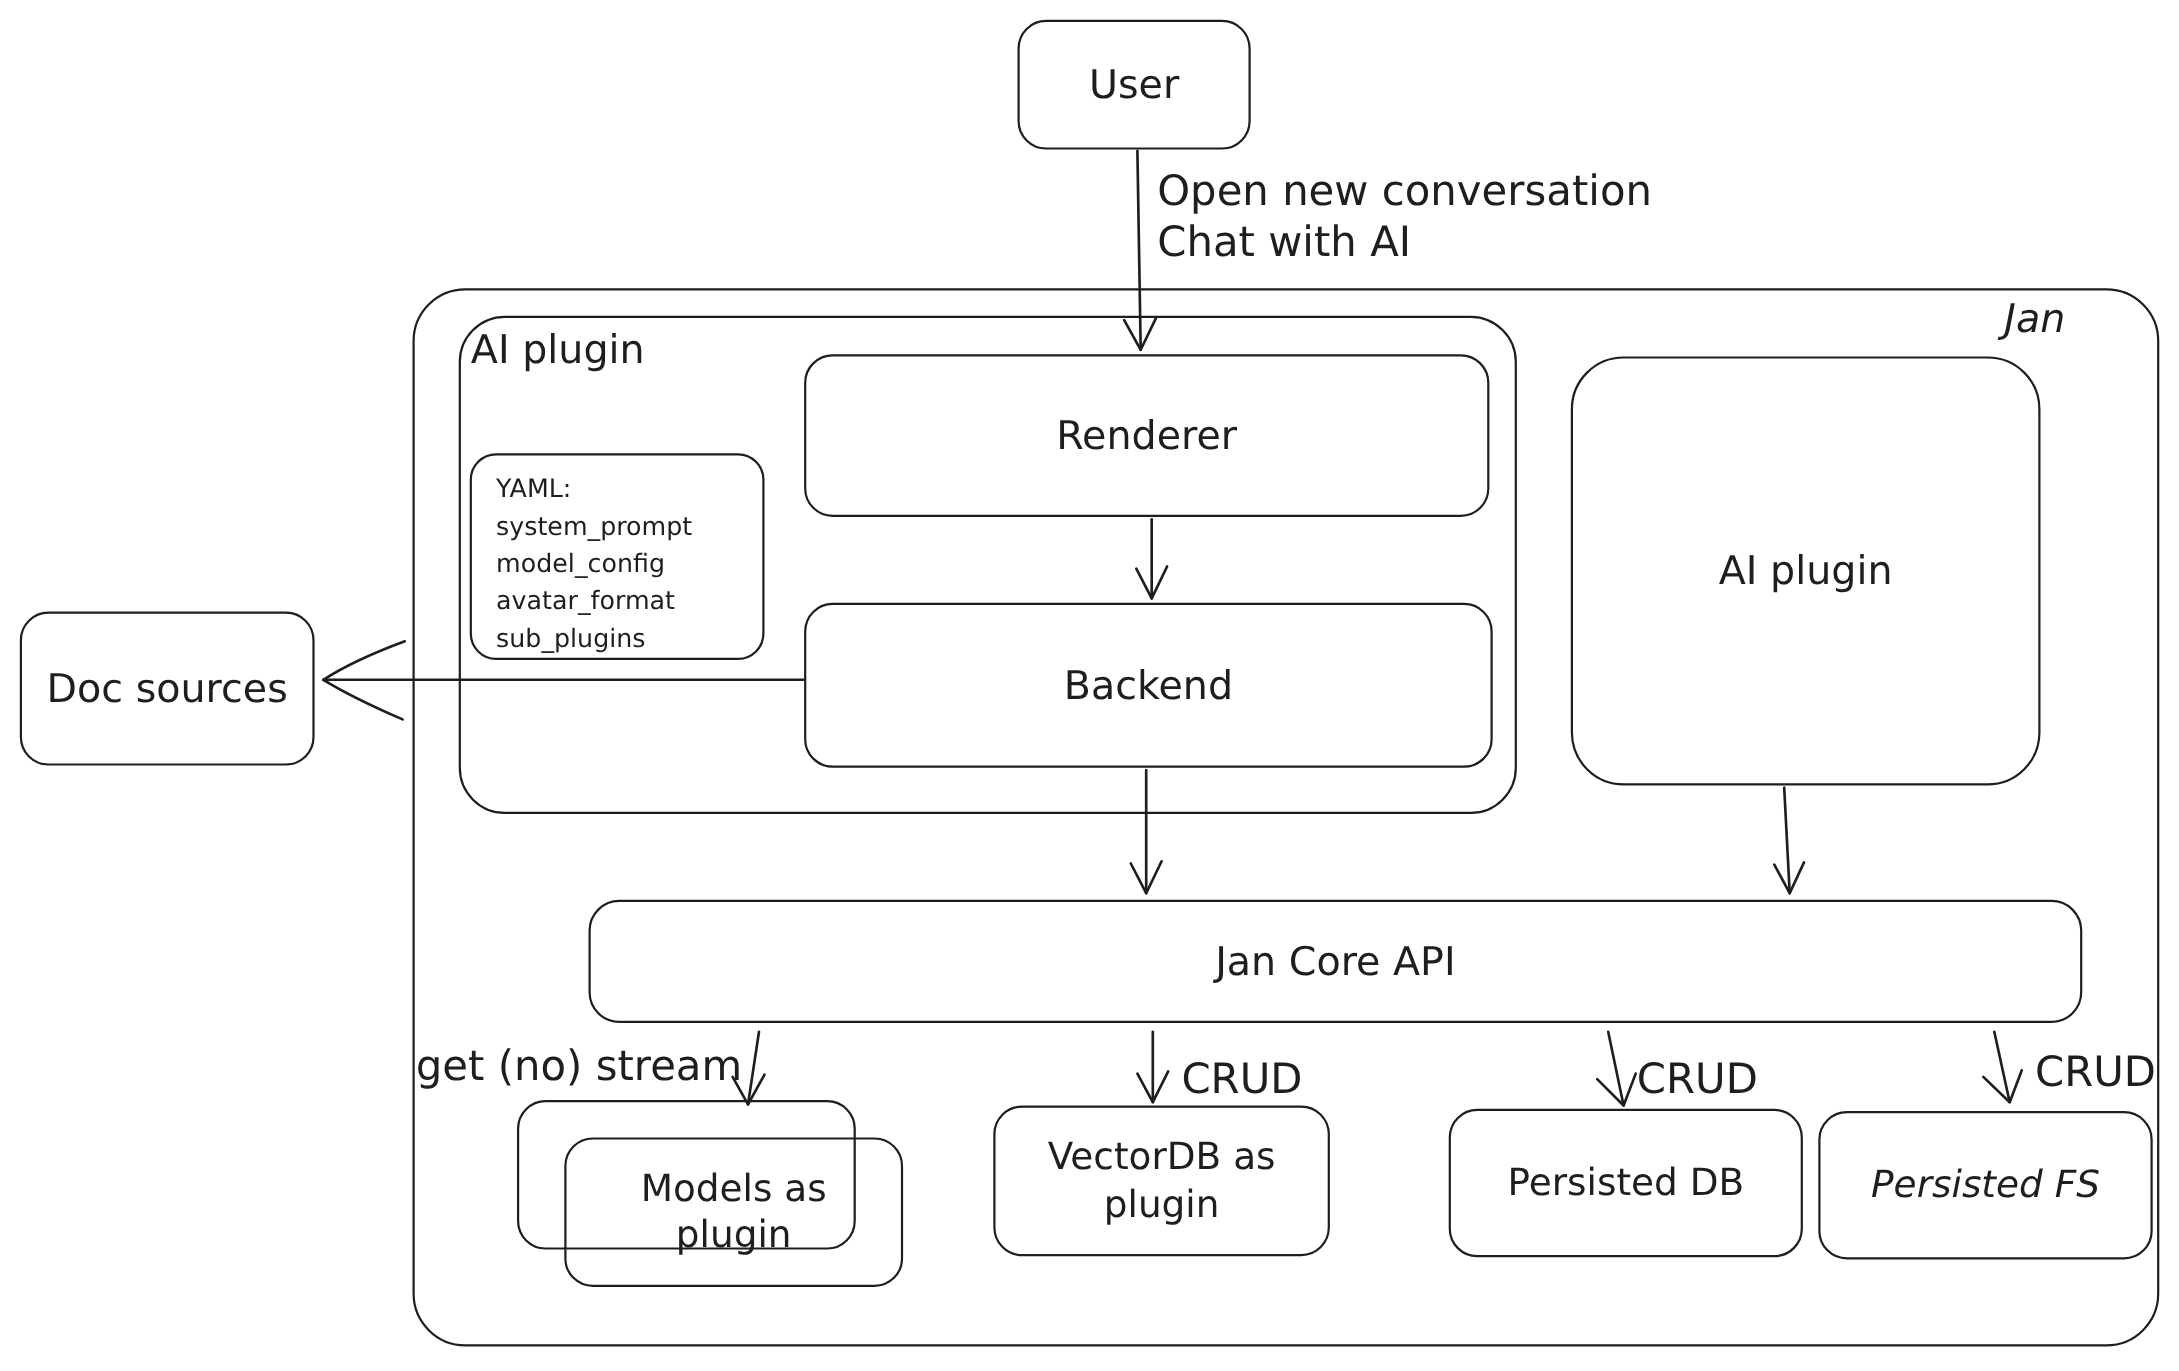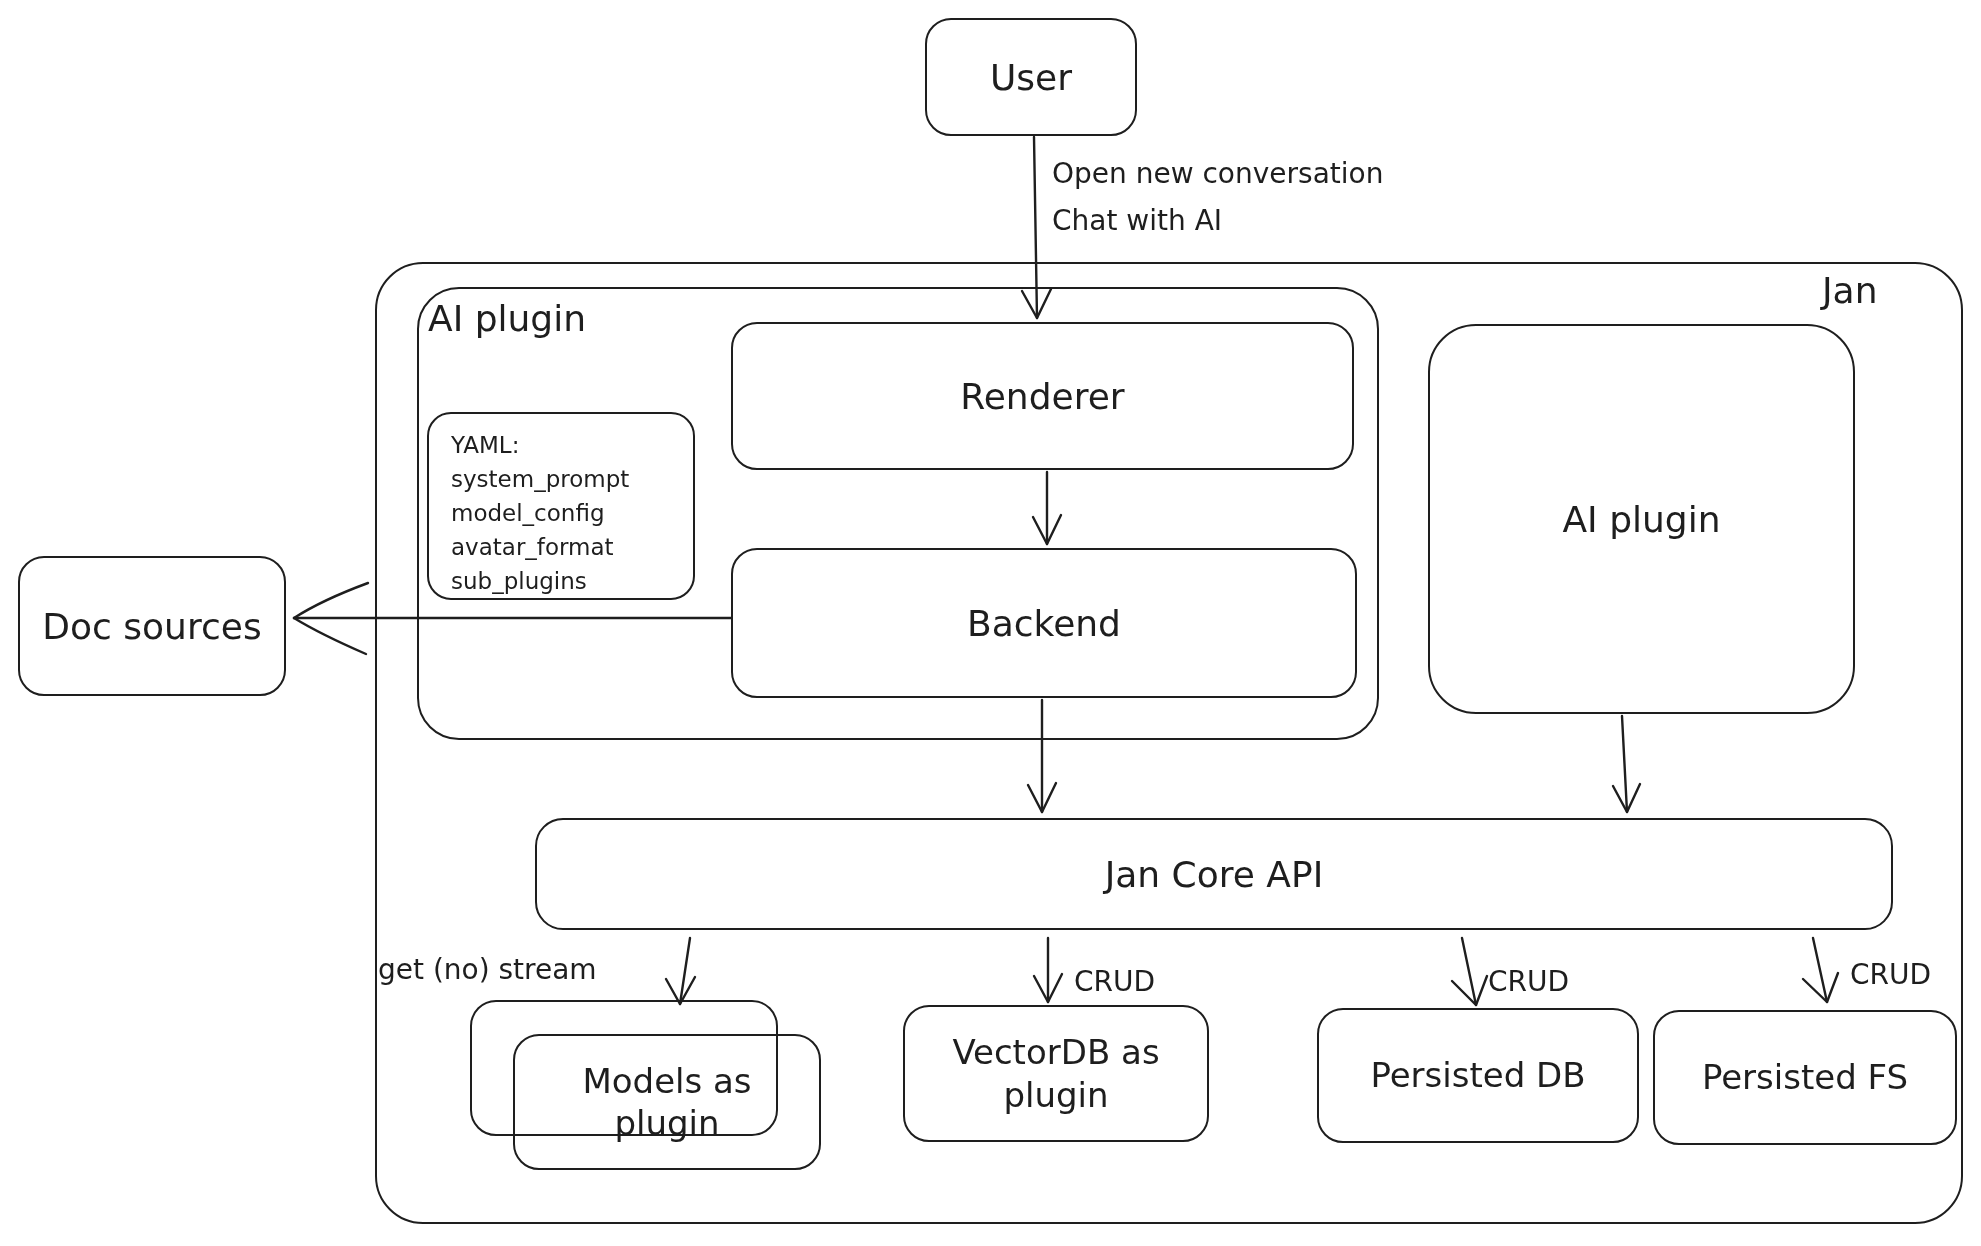--- a/index.html
+++ b/index.html
@@ -34,21 +34,21 @@
     background: transparent;
     box-sizing: border-box;
   }
   .floating-label {
     position: absolute;
     font-size: 36px;
     white-space: nowrap;
   }
   .edge-label {
     position: absolute;
-    font-size: 28px;
+    font-size: 38px;
     line-height: 47px;
     white-space: nowrap;
   }
   .note {
     position: absolute;
     border: 2.5px solid #1e1e1e;
     border-radius: 24px;
     background: transparent;
     box-sizing: border-box;
     padding: 14px 24px 10px 22px;
@@ -73,21 +73,21 @@
     stroke-linecap: round;
     stroke-linejoin: round;
   }
 </style>
 </head>
 <body>
 
 <div class="canvas">
 
   <div class="container-box" style="left:375px; top:262px; width:1588px; height:962px; border-radius:48px;"></div>
-  <div class="floating-label" style="left:1822px; top:270px;">Jan</div>
+  <div class="floating-label" style="left:1822px; top:270px;font-style:italic;">Jan</div>
 
   <div class="container-box" style="left:417px; top:287px; width:962px; height:453px; border-radius:42px;"></div>
   <div class="floating-label" style="left:428px; top:298px;">AI plugin</div>
 
   <div class="node" style="left:925px; top:18px; width:212px; height:118px; border-radius:26px;">
     <span>User</span>
   </div>
 
   <div class="node" style="left:731px; top:322px; width:623px; height:148px; border-radius:26px;">
     <span>Renderer</span>
@@ -123,21 +123,21 @@
   </div>
 
   <div class="node" style="left:513px; top:1034px; width:308px; height:136px; border-radius:26px; font-size:34px;">
     <span class="wrap-230">Models as plugin</span>
   </div>
 
   <div class="node" style="left:1317px; top:1008px; width:322px; height:135px; border-radius:26px; font-size:34px;">
     <span>Persisted DB</span>
   </div>
 
-  <div class="node" style="left:1653px; top:1010px; width:304px; height:135px; border-radius:26px; font-size:34px;">
+  <div class="node" style="left:1653px; top:1010px; width:304px; height:135px; border-radius:26px; font-size:34px;font-style:italic;">
     <span>Persisted FS</span>
   </div>
 
   <div class="edge-label" style="left:1052px; top:150px;">
     <div>Open new conversation</div>
     <div>Chat with AI</div>
   </div>
   <div class="edge-label" style="left:378px; top:946px;">get (no) stream</div>
   <div class="edge-label" style="left:1074px; top:958px;">CRUD</div>
   <div class="edge-label" style="left:1488px; top:958px;">CRUD</div>

